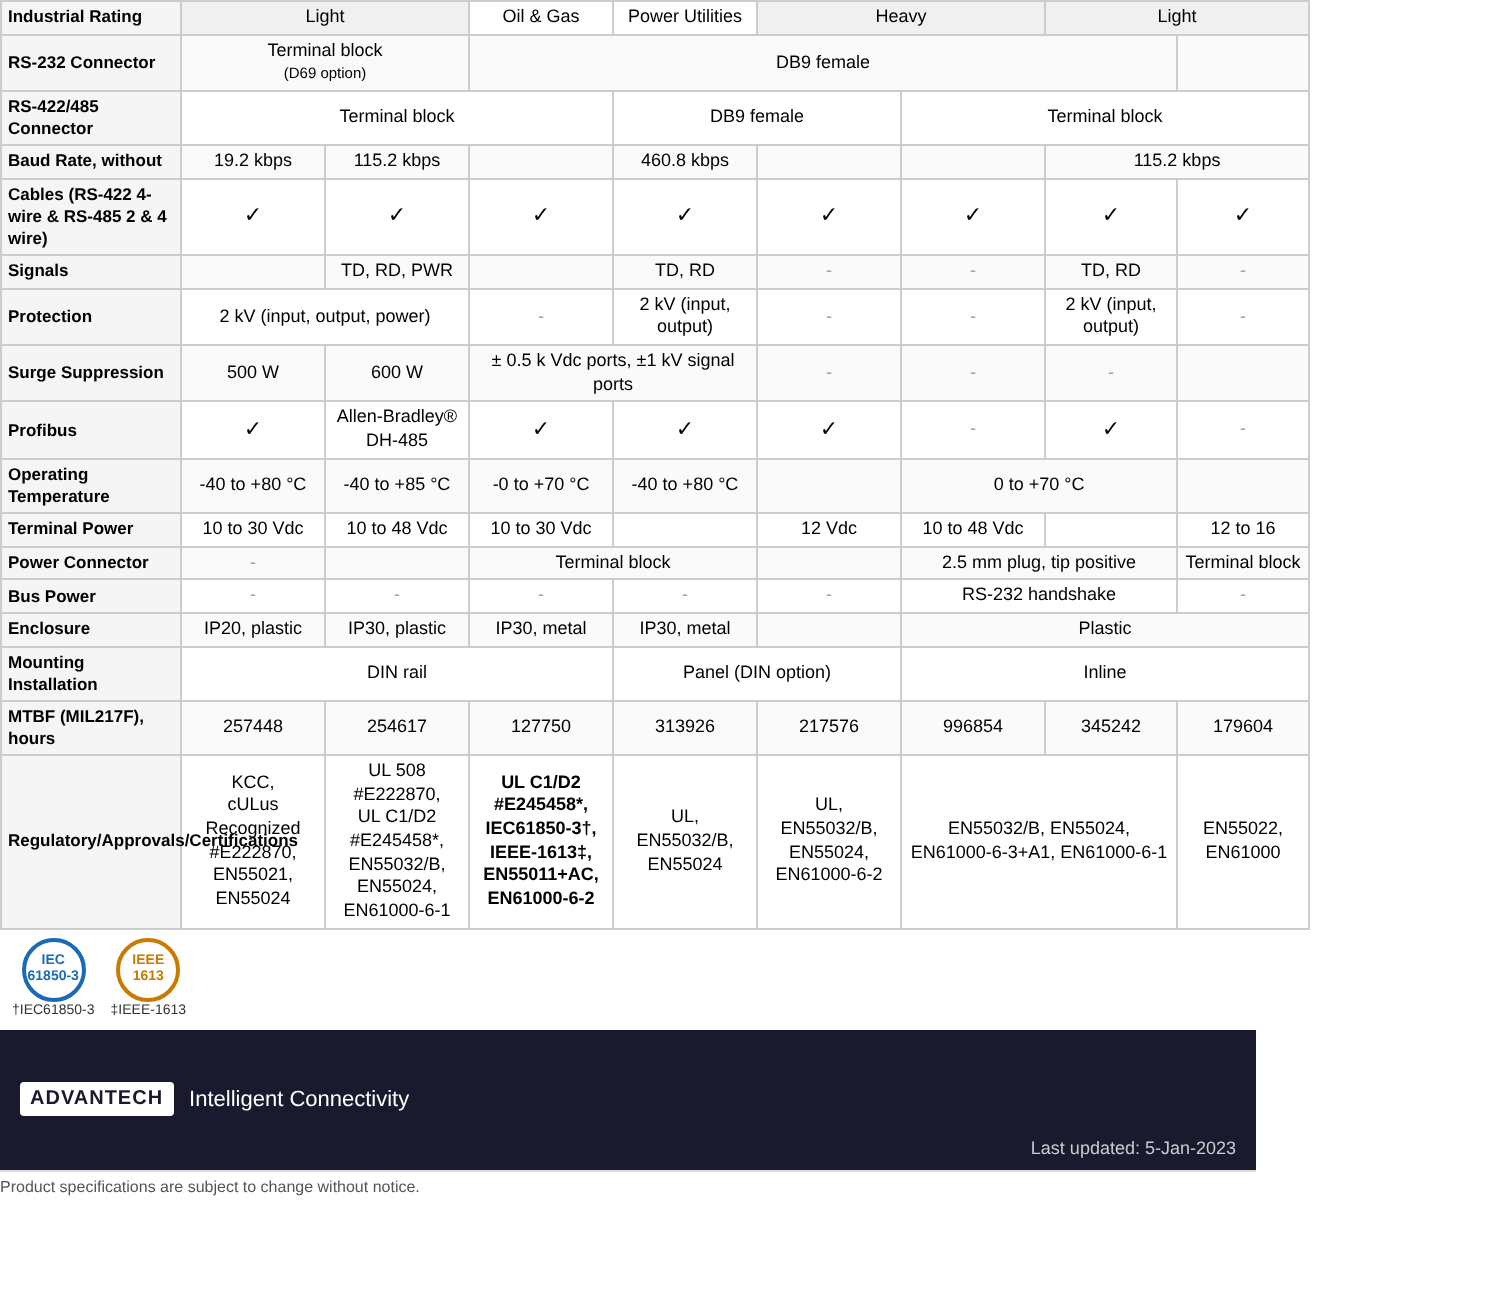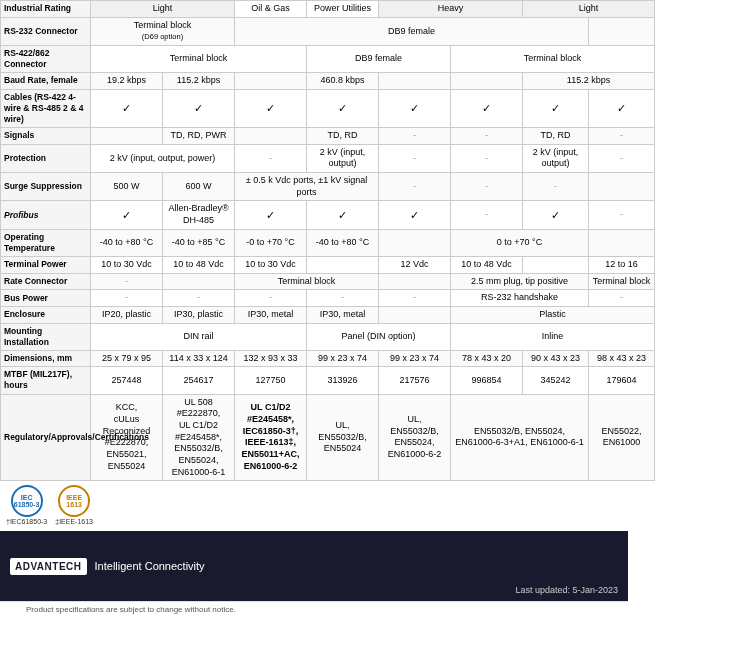--- a/index.html
+++ b/index.html
@@ -71,21 +71,21 @@
       font-weight: 500;
     }
     .footer-date {
       margin-left: auto;
       font-size: 9px;
       color: #ccc;
       margin-top: 48px;
     }
     .sub-footer {
       background: #fff;
-      padding: 3px 26px;
+      padding: 3px 0;
       font-size: 8px;
       color: #555;
       border-top: 1px solid #ddd;
     }
 
     
     .badges-row {
       display: flex;
       align-items: center;
       gap: 8px;
@@ -110,21 +110,21 @@
       justify-content: center;
       font-size: 7px;
       font-weight: bold;
       color: #1a6bb5;
       text-align: center;
       line-height: 1.1;
     }
     .badge-circle.orange { border-color: #c97a00; color: #c97a00; }
 
     
-    .bold-label { font-weight: bold; font-style: italic; }
+    .bold-label { font-weight: bold; }
 
     .small-note { font-size: 7.5px; margin-top: 44px; }
     .reg-approvals { font-size: 7.5px; text-align: left; }
   </style>
 </head>
 <body>
 
 <div class="page-wrapper">
 
   <table class="spec-table">
@@ -151,28 +151,28 @@
       </tr>
 
       <tr>
         <td class="row-label">RS-232 Connector</td>
         <td colspan="2">Terminal block<br><span class="small-note">(D69 option)</span></td>
         <td colspan="5">DB9 female</td>
         <td></td>
       </tr>
 
       <tr>
-        <td class="row-label">RS-422/862 Connector</td>
+        <td class="row-label">RS-422/485 Connector</td>
         <td colspan="3">Terminal block</td>
         <td colspan="2">DB9 female</td>
         <td colspan="3">Terminal block</td>
       </tr>
 
       <tr>
-        <td class="row-label">Baud Rate, female</td>
+        <td class="row-label">Baud Rate, without</td>
         <td>19.2 kbps</td>
         <td>115.2 kbps</td>
         <td></td>
         <td>460.8 kbps</td>
         <td></td>
         <td></td>
         <td colspan="2">115.2 kbps</td>
       </tr>
 
       <tr>
@@ -251,21 +251,21 @@
         <td>10 to 48 Vdc</td>
         <td>10 to 30 Vdc</td>
         <td></td>
         <td>12 Vdc</td>
         <td>10 to 48 Vdc</td>
         <td></td>
         <td>12 to 16</td>
       </tr>
 
       <tr>
-        <td class="row-label">Rate Connector</td>
+        <td class="row-label">Power Connector</td>
         <td><span class="dash">-</span></td>
         <td></td>
         <td colspan="2">Terminal block</td>
         <td></td>
         <td colspan="2">2.5 mm plug, tip positive</td>
         <td>Terminal block</td>
       </tr>
 
       <tr>
         <td class="row-label">Bus Power</td>
@@ -289,31 +289,20 @@
         <td colspan="3">Plastic</td>
       </tr>
 
       <tr>
         <td class="row-label">Mounting Installation</td>
         <td colspan="3">DIN rail</td>
         <td colspan="2">Panel (DIN option)</td>
         <td colspan="3">Inline</td>
       </tr>
 
-      <tr>
-        <td class="row-label">Dimensions, mm</td>
-        <td>25 x 79 x 95</td>
-        <td>114 x 33 x 124</td>
-        <td>132 x 93 x 33</td>
-        <td>99 x 23 x 74</td>
-        <td>99 x 23 x 74</td>
-        <td>78 x 43 x 20</td>
-        <td>90 x 43 x 23</td>
-        <td>98 x 43 x 23</td>
-      </tr>
 
       <tr>
         <td class="row-label">MTBF (MIL217F), hours</td>
         <td>257448</td>
         <td>254617</td>
         <td>127750</td>
         <td>313926</td>
         <td>217576</td>
         <td>996854</td>
         <td>345242</td>

